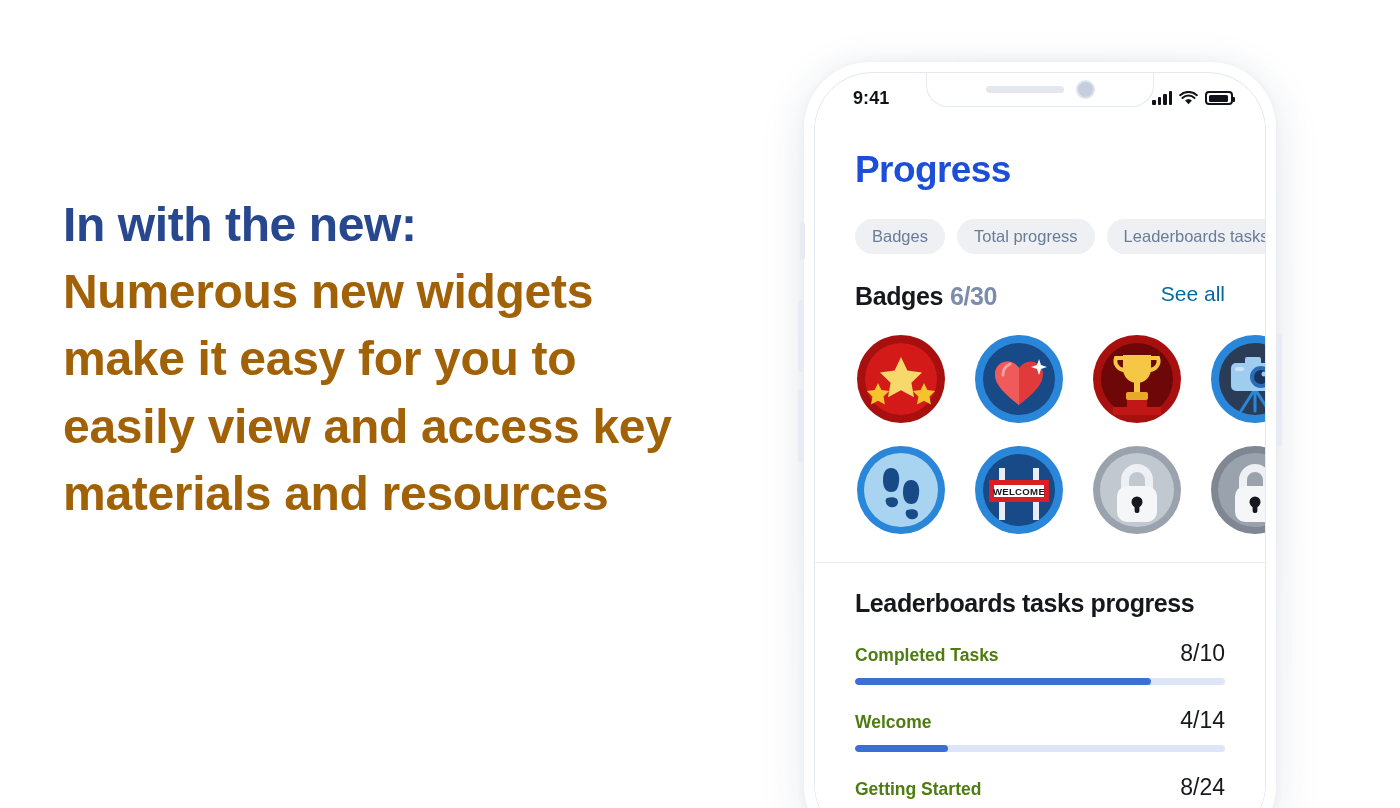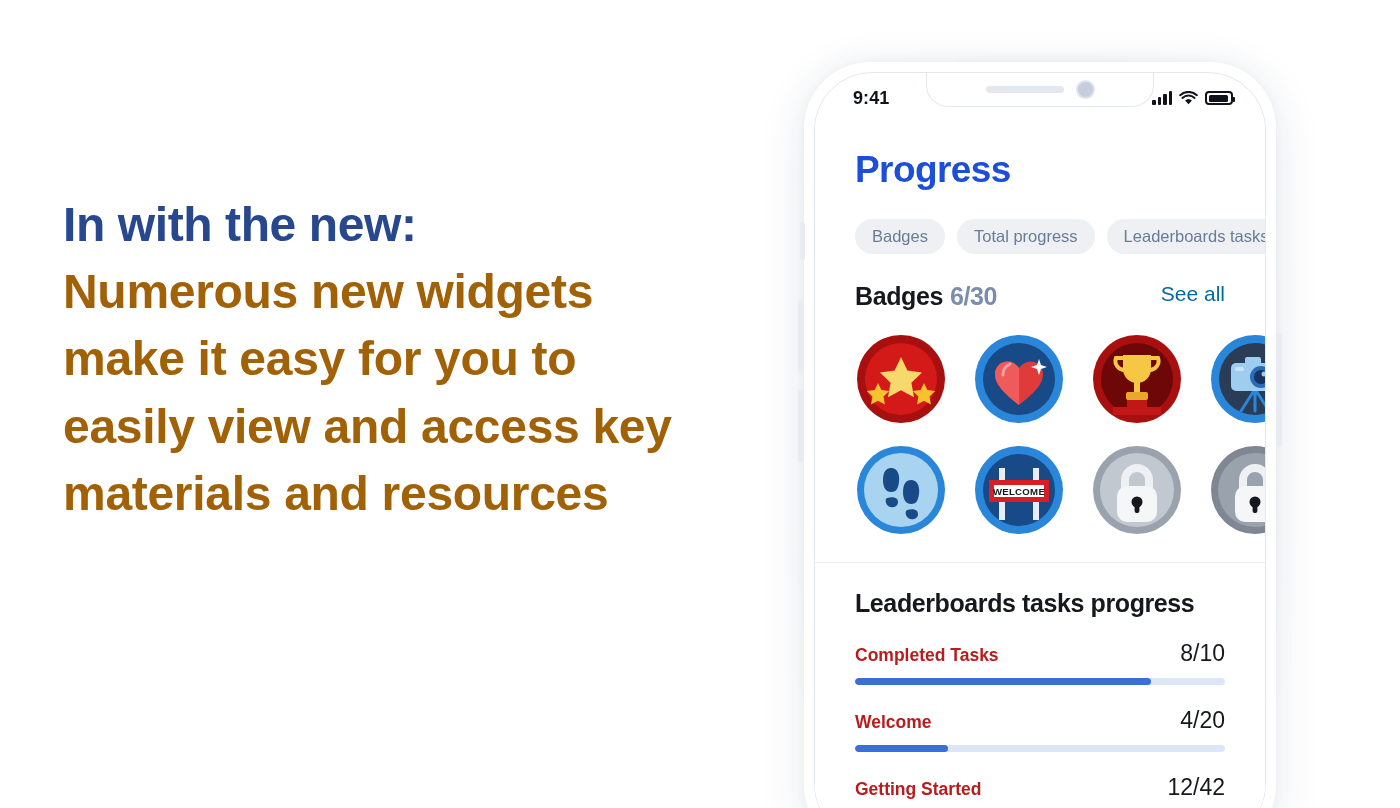--- a/index.html
+++ b/index.html
@@ -184,21 +184,21 @@
   .badge svg { width: 92px; height: 92px; display: block; }
 
   .lb-card { padding: 26px 40px 10px 40px; }
   .lb-title { font-size: 25px; font-weight: 700; color: #16181d; letter-spacing: -0.4px; }
   .lb-item { margin-top: 22px; }
   .lb-row {
     display: flex;
     align-items: baseline;
     justify-content: space-between;
   }
-  .lb-name { font-size: 17.5px; font-weight: 700; color: #b91c1c; }
+  .lb-name { font-size: 17.5px; font-weight: 700; color: #4d7c0f; }
   .lb-val  { font-size: 23px; font-weight: 400; color: #16181d; }
   .lb-track {
     margin-top: 11px;
     height: 7px;
     border-radius: 4px;
     background: #dde6f7;
     overflow: hidden;
   }
   .lb-fill { height: 100%; background: #3b6fd4; border-radius: 4px; }
 </style>
@@ -373,31 +373,31 @@
                 <span class="lb-val">8/10</span>
               </div>
               <div class="lb-track">
                 <div class="lb-fill" style="width: 80%;"></div>
               </div>
             </div>
 
             <div class="lb-item">
               <div class="lb-row">
                 <span class="lb-name">Welcome</span>
-                <span class="lb-val">4/20</span>
+                <span class="lb-val">4/14</span>
               </div>
               <div class="lb-track">
                 <div class="lb-fill" style="width: 25%;"></div>
               </div>
             </div>
 
             <div class="lb-item">
               <div class="lb-row">
                 <span class="lb-name">Getting Started</span>
-                <span class="lb-val">12/42</span>
+                <span class="lb-val">8/24</span>
               </div>
               <div class="lb-track">
                 <div class="lb-fill" style="width: 50%;"></div>
               </div>
             </div>
 
           </div>
 
         </div>
       </div>

